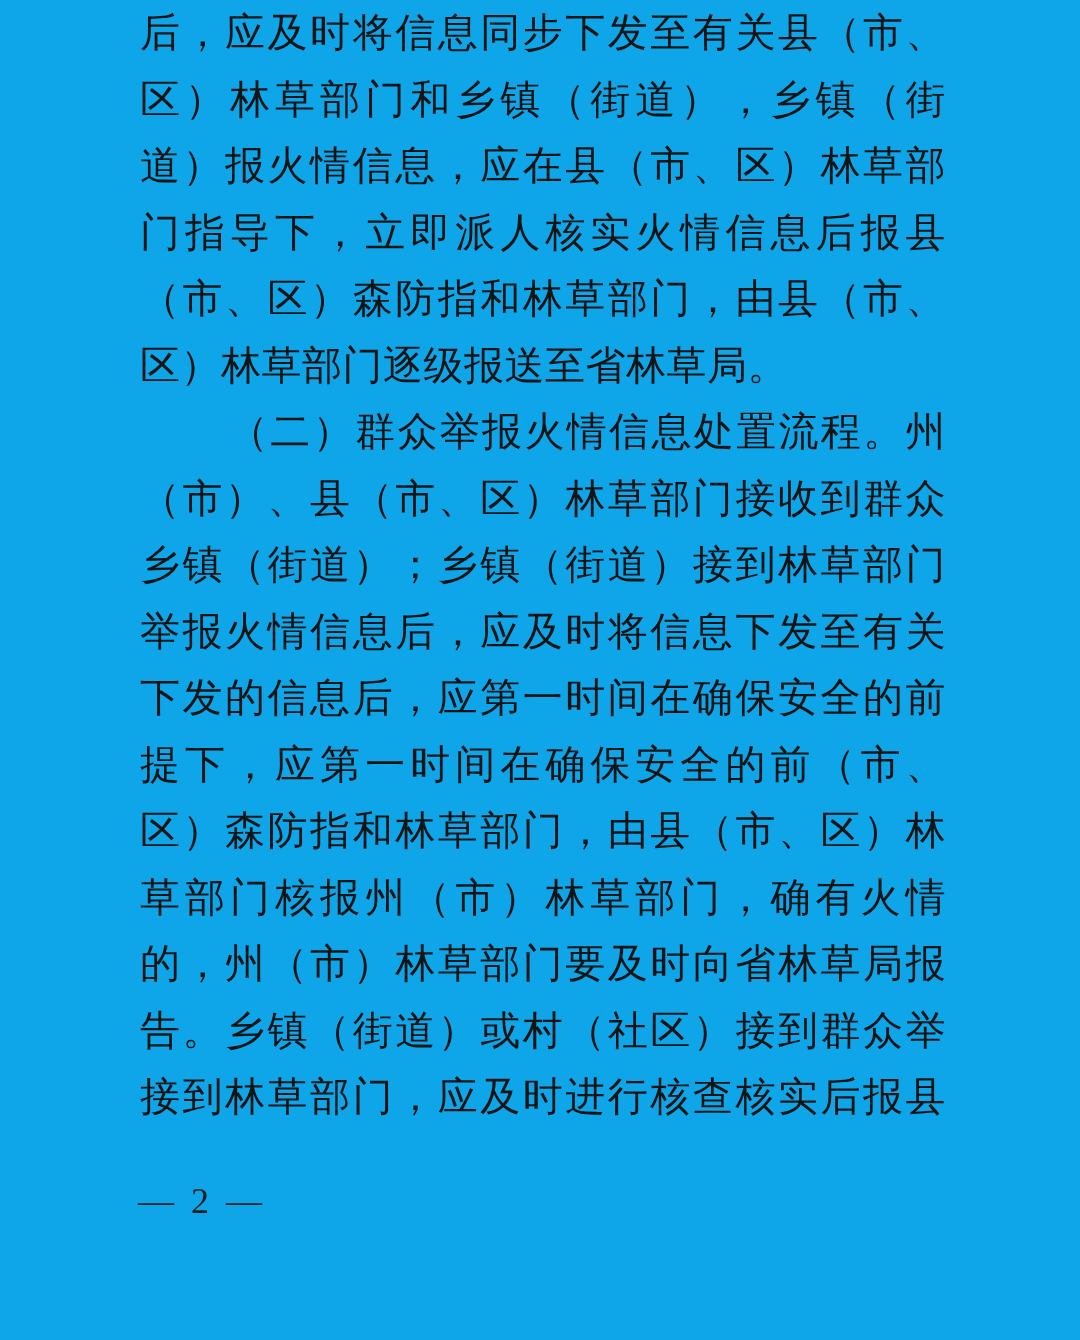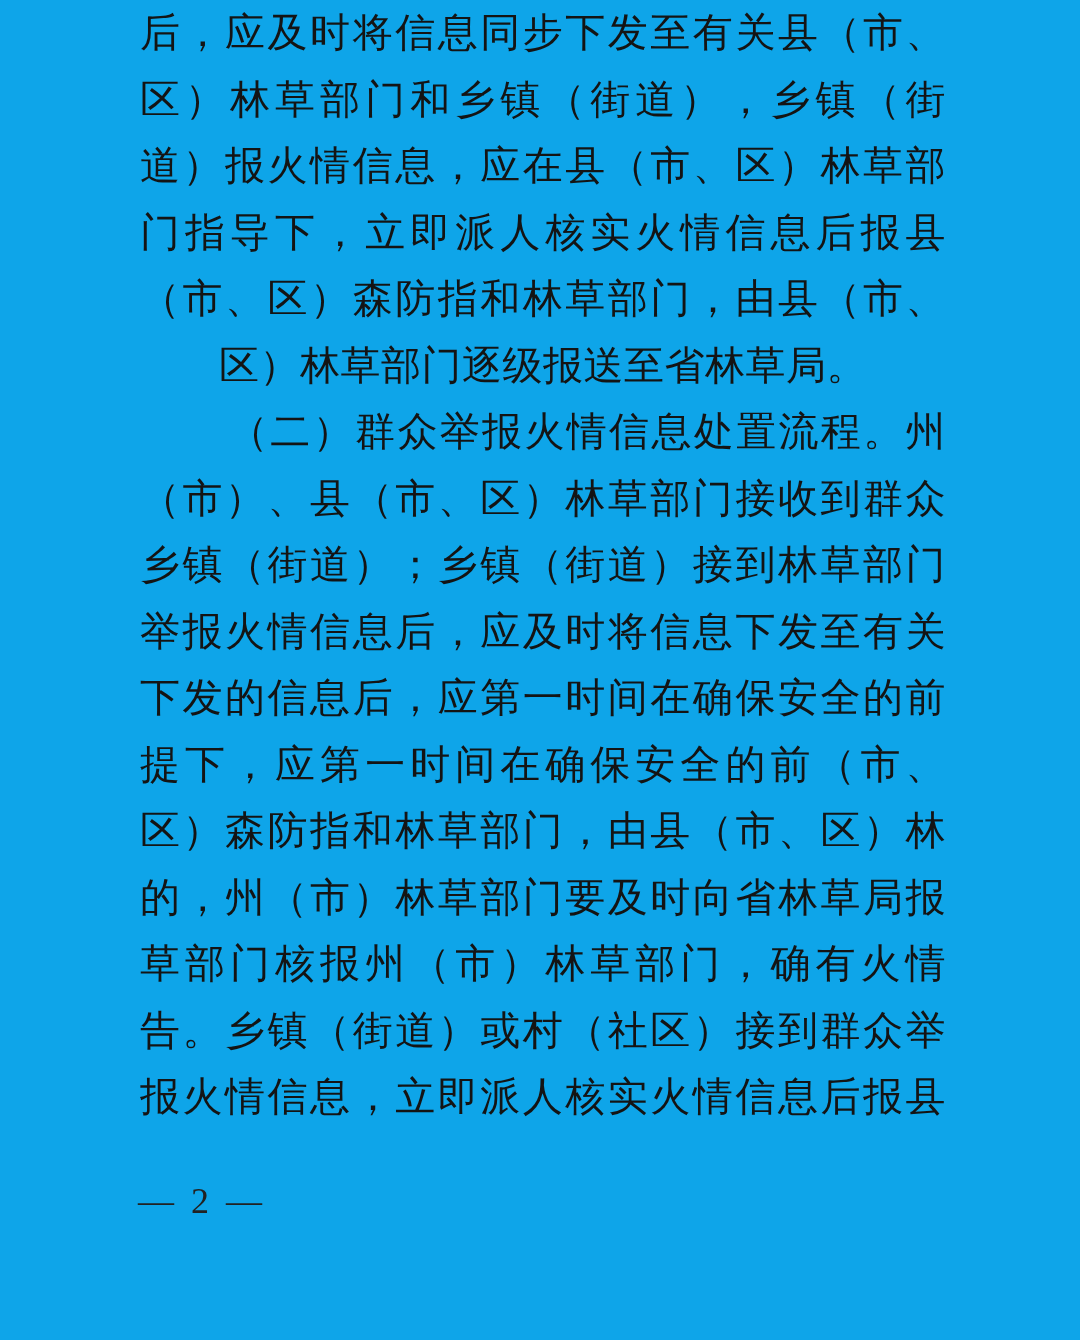--- a/index.html
+++ b/index.html
@@ -19,21 +19,21 @@
   .content {
     position: absolute;
     top: 0px;
     left: 140px;
     width: 806px;
   }
   .line {
     font-size: 40px;
     line-height: 66.5px;
     height: 66.5px;
-    text-align: center;
+    text-align: left;
     white-space: nowrap;
     letter-spacing: 0.5px;
   }
   .line.justify {
     white-space: normal;
     text-align: justify;
     text-align-last: justify;
     text-justify: inter-character;
   }
   .line.indent {
@@ -59,19 +59,19 @@
       <div class="line justify">门指导下，立即派人核实火情信息后报县</div>
       <div class="line justify">（市、区）森防指和林草部门，由县（市、</div>
       <div class="line">区）林草部门逐级报送至省林草局。</div>
       <div class="line indent justify">（二）群众举报火情信息处置流程。州</div>
       <div class="line justify">（市）、县（市、区）林草部门接收到群众</div>
       <div class="line justify">乡镇（街道）；乡镇（街道）接到林草部门</div>
       <div class="line justify">举报火情信息后，应及时将信息下发至有关</div>
       <div class="line justify">下发的信息后，应第一时间在确保安全的前</div>
       <div class="line justify">提下，应第一时间在确保安全的前（市、</div>
       <div class="line justify">区）森防指和林草部门，由县（市、区）林</div>
+      <div class="line justify">草部门核报州（市）林草部门，确有火情</div>
       <div class="line justify">的，州（市）林草部门要及时向省林草局报</div>
-      <div class="line justify">草部门核报州（市）林草部门，确有火情</div>
       <div class="line justify">告。乡镇（街道）或村（社区）接到群众举</div>
-      <div class="line justify">报火情信息，立即派人核实火情信息后报县</div>
+      <div class="line justify">接到林草部门，应及时进行核查核实后报县</div>
     </div>
   <div class="page-number">— 2 —</div>
 </div>
 
 </body></html>

